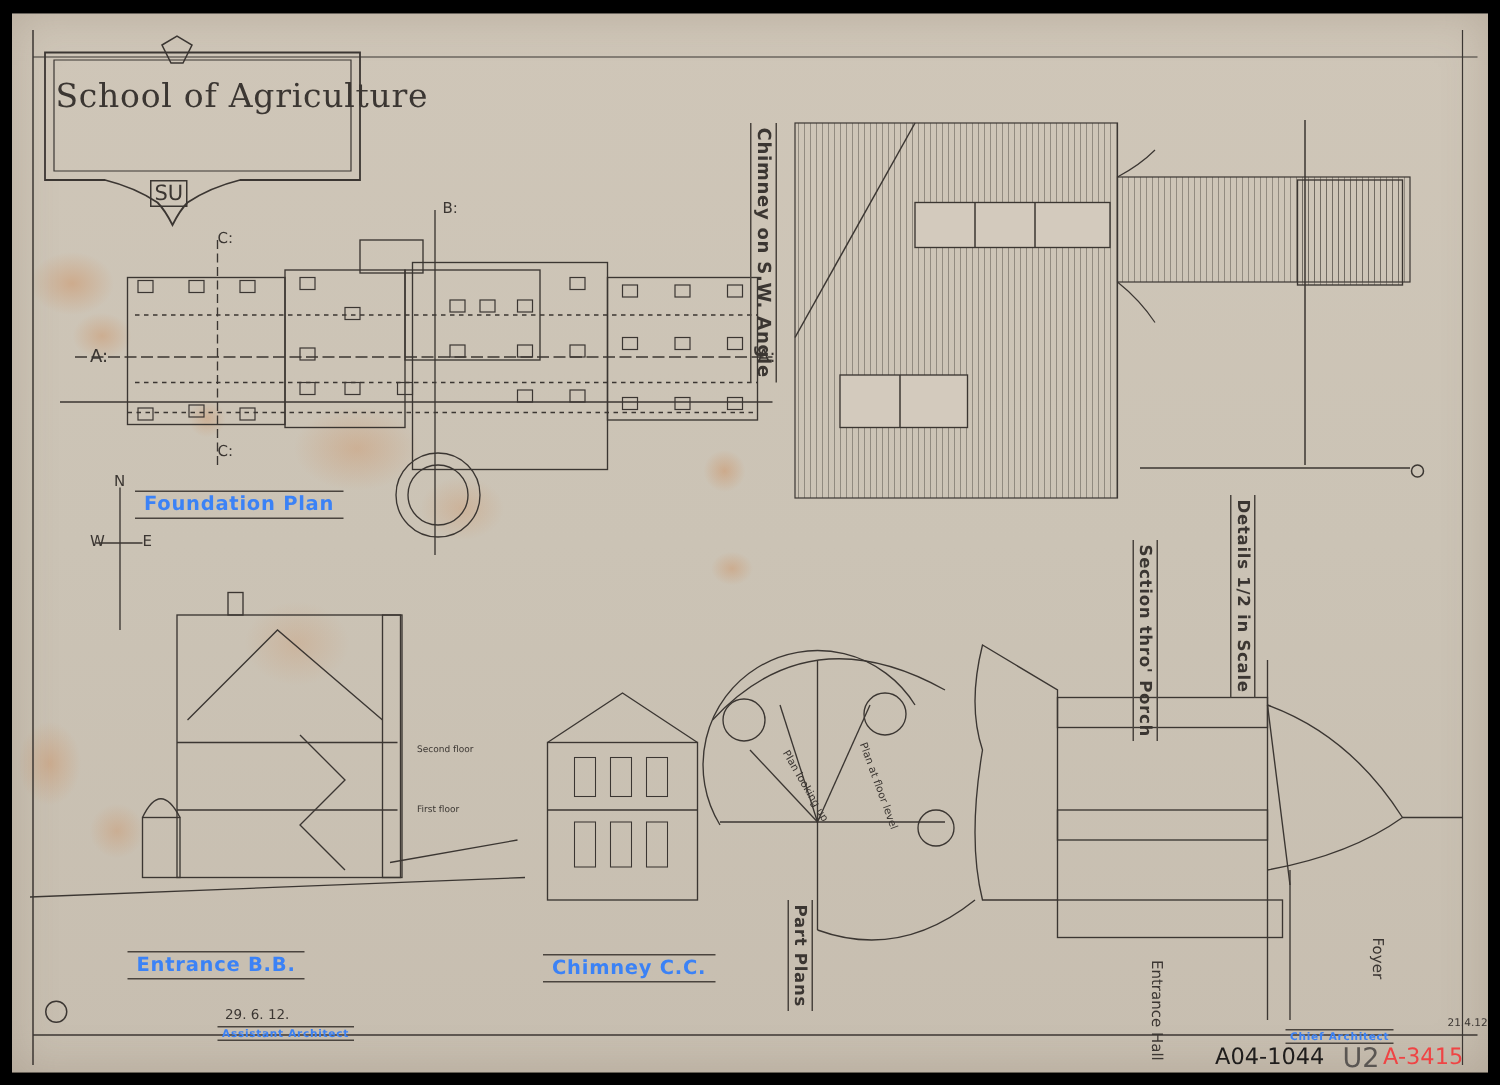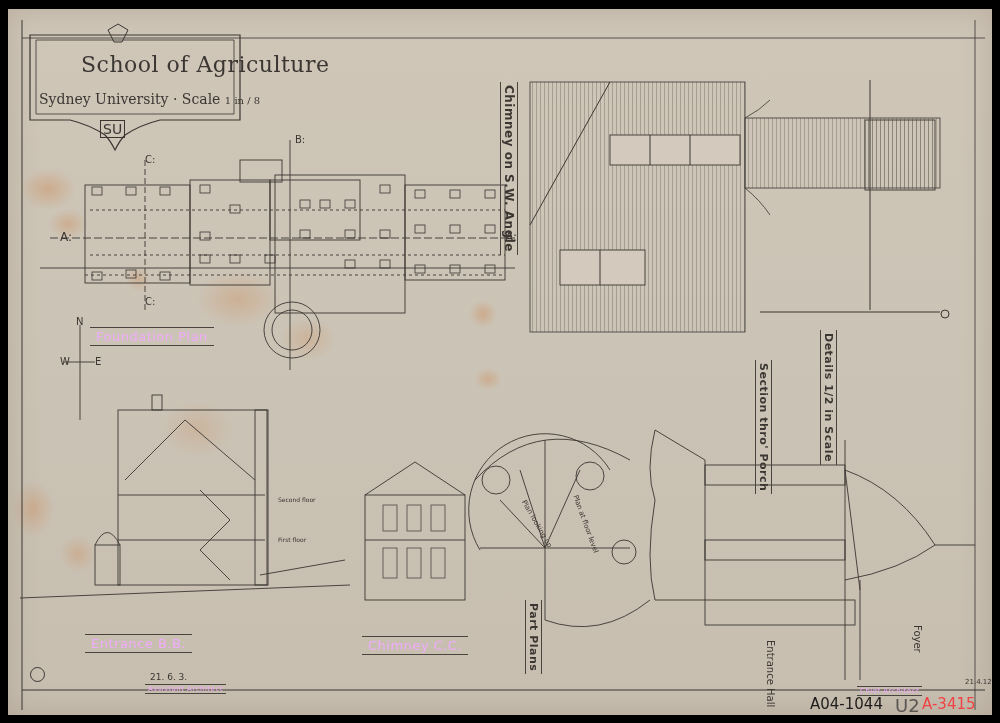--- a/index.html
+++ b/index.html
@@ -13,27 +13,27 @@
       radial-gradient(ellipse 60px 40px at 230px 290px, rgba(205,140,90,.35), transparent 70%),
       radial-gradient(ellipse 40px 30px at 300px 330px, rgba(205,140,90,.30), transparent 70%),
       radial-gradient(ellipse 20px 20px at 475px 305px, rgba(205,140,90,.45), transparent 70%),
       radial-gradient(ellipse 20px 16px at 480px 370px, rgba(205,140,90,.40), transparent 70%),
       radial-gradient(ellipse 18px 18px at 130px 270px, rgba(205,140,90,.35), transparent 70%),
       radial-gradient(ellipse 50px 40px at 190px 420px, rgba(205,140,90,.25), transparent 70%),
       linear-gradient(180deg,#cfc6b8 0%,#cbc3b5 50%,#c7beb0 100%);
     box-shadow:inset 0 0 30px rgba(120,100,80,.25);}
   .ink{stroke:#3b3632;fill:none;}
   .label-box{position:absolute;border-top:1px solid #4a443e;border-bottom:1px solid #4a443e;
-    color:#f0abfc;font-family:"DejaVu Sans",sans-serif;font-weight:normal;letter-spacing:.5px;
+    color:#3b82f6;font-family:"DejaVu Sans",sans-serif;font-weight:bold;letter-spacing:.5px;
     padding:1px 6px;font-size:13px;white-space:nowrap;}
   .vlabel{position:absolute;writing-mode:vertical-rl;color:#3b3632;font-family:"DejaVu Sans",sans-serif;
     font-weight:bold;font-size:12px;border-left:1px solid #4a443e;border-right:1px solid #4a443e;padding:3px 1px;letter-spacing:.5px;}
   .small{position:absolute;color:#3b3632;font-family:"DejaVu Sans",sans-serif;font-size:9px;}
   .title-block{position:absolute;left:27px;top:34px;width:212px;height:84px;}
-  .title-main{position:absolute;left:10px;top:18px;font-family:"DejaVu Serif",serif;font-size:22px;color:#3b3632;letter-spacing:.5px;white-space:nowrap;margin-left:44px;}
+  .title-main{position:absolute;left:10px;top:18px;font-family:"DejaVu Serif",serif;font-size:22px;color:#3b3632;letter-spacing:.5px;white-space:nowrap;}
   .title-sub{position:absolute;left:12px;top:57px;font-family:"DejaVu Serif",serif;font-size:14px;color:#3b3632;white-space:nowrap;}
   .hand{position:absolute;font-family:"DejaVu Sans",sans-serif;color:#1f1d1c;font-size:15px;white-space:nowrap;text-align:center;}
   .hand2{position:absolute;font-family:"DejaVu Sans",sans-serif;color:#5a5652;font-size:18px;white-space:nowrap;}
 </style>
 </head>
 <body>
 
 <div class="sheet"></div>
 
 <svg width="1000" height="723" style="position:absolute;left:0;top:0">
@@ -172,24 +172,20 @@
 
   <defs>
     <pattern id="hatch" width="4" height="4" patternUnits="userSpaceOnUse">
       <line x1="0" y1="0" x2="0" y2="4" stroke="#4a443e" stroke-width=".6"></line>
     </pattern>
   </defs>
 </svg>
 
 <div class="title-block">
   <div class="title-main">School of Agriculture</div>
-  <div class="title-sub">
-    <span>Sydney University · Scale</span>
-    <span style="font-size:10px">1 in / 8</span>
-  </div>
 </div>
 <div class="small" style="left:100px;top:120px;font-size:14px;font-weight:normal;border:1px solid #3b3632;padding:0 2px">SU</div>
 
 <div class="small" style="left:60px;top:230px;font-size:12px">A:</div>
 <div class="small" style="left:505px;top:230px;font-size:12px">A:</div>
 <div class="small" style="left:295px;top:134px;font-size:10px">B:</div>
 <div class="small" style="left:145px;top:154px;font-size:10px">C:</div>
 <div class="small" style="left:145px;top:296px;font-size:10px">C:</div>
 
 <div class="small" style="left:76px;top:316px;font-size:10px">N</div>
@@ -204,21 +200,21 @@
 <div class="vlabel" style="left:755px;top:360px;font-size:11px">Section thro' Porch</div>
 <div class="vlabel" style="left:820px;top:330px;font-size:11px">Details 1/2 in Scale</div>
 
 <div class="small" style="left:765px;top:640px;writing-mode:vertical-rl;font-size:10px">Entrance Hall</div>
 <div class="small" style="left:912px;top:625px;writing-mode:vertical-rl;font-size:10px">Foyer</div>
 <div class="small" style="left:510px;top:520px;transform:rotate(60deg);font-size:7px">Plan looking up</div>
 <div class="small" style="left:555px;top:520px;transform:rotate(70deg);font-size:7px">Plan at floor level</div>
 <div class="small" style="left:278px;top:496px;font-size:6px">Second floor</div>
 <div class="small" style="left:278px;top:536px;font-size:6px">First floor</div>
 
-<div class="small" style="left:150px;top:672px;font-size:9px">21. 6. 3.</div>
+<div class="small" style="left:150px;top:672px;font-size:9px">29. 6. 12.</div>
 <div class="label-box" style="left:145px;top:684px;font-size:7px;padding:0 3px">Assistant Architect</div>
 <div class="small" style="left:965px;top:678px;font-size:7px">21.4.12</div>
 <div class="label-box" style="left:857px;top:686px;font-size:7px;padding:0 3px">Chief Architect</div>
 <div style="position:absolute;left:30px;top:667px;width:13px;height:13px;border:1px solid #3b3632;border-radius:50%"></div>
 
 <div class="hand" style="left:810px;top:695px">A04-1044</div>
 <div class="hand2" style="left:895px;top:695px">U2</div>
 <div class="hand" style="left:922px;top:695px;color:#ef4444">A-3415</div>
 
 </body></html>

